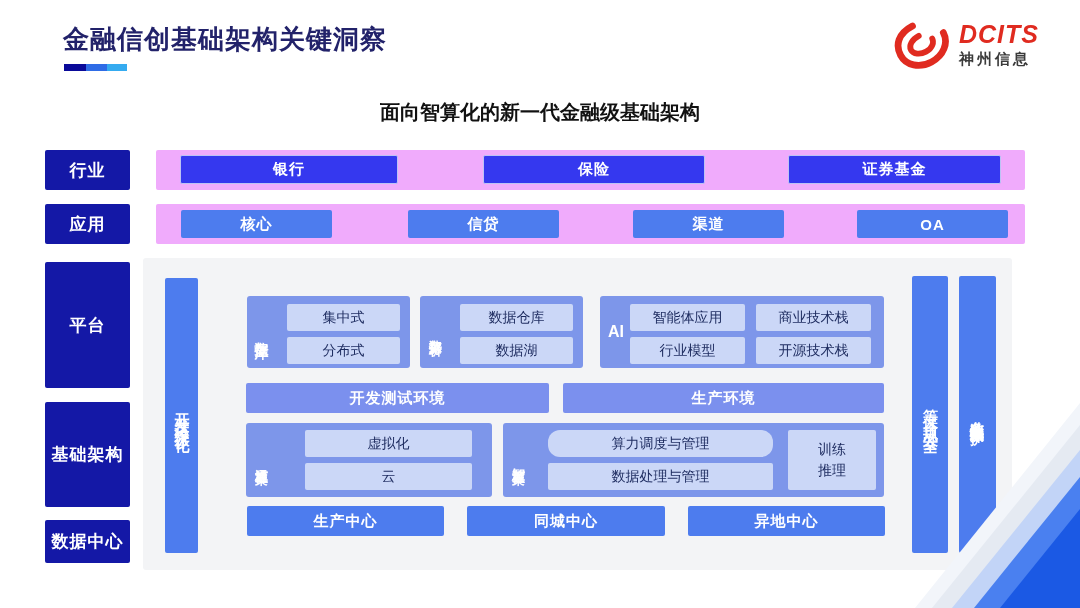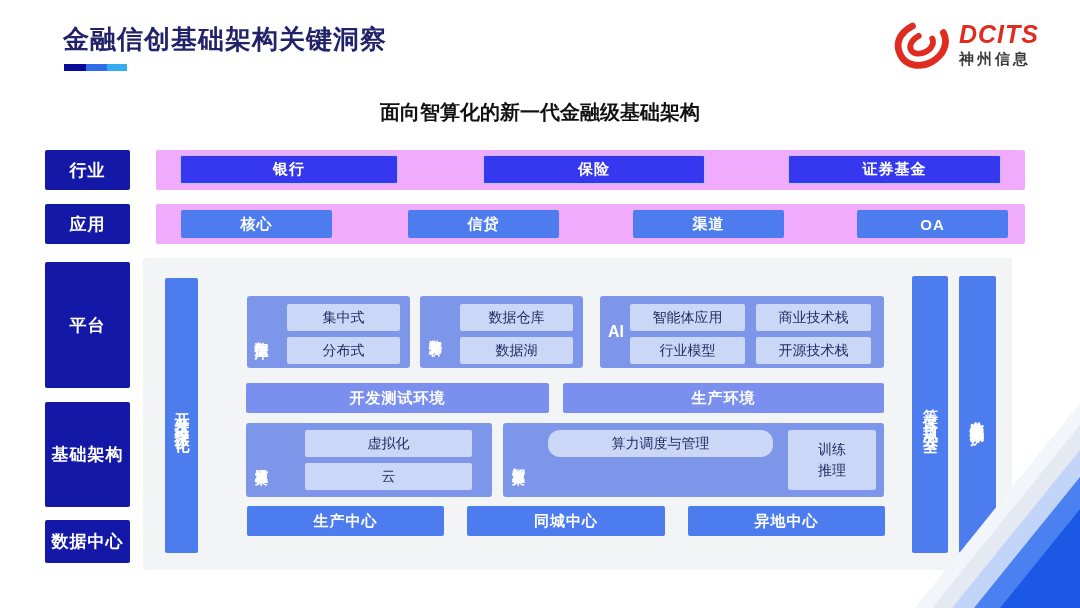--- a/index.html
+++ b/index.html
@@ -136,20 +136,21 @@
 
     <div class="group" style="left:103px;top:165px;width:246px;height:74px;">
       <div class="vlabel" style="font-size:13px;">通算框架</div>
       <div class="inner-box" style="left:59px;top:7px;width:167px;height:27px;">虚拟化</div>
       <div class="inner-box" style="left:59px;top:40px;width:167px;height:27px;">云</div>
     </div>
 
     <div class="group" style="left:360px;top:165px;width:381px;height:74px;">
       <div class="vlabel" style="font-size:13px;">智算框架</div>
       <div class="inner-box" style="left:45px;top:7px;width:225px;height:27px;border-radius:12px;">算力调度与管理</div>
+      <div class="inner-box" style="left:45px;top:40px;width:225px;height:27px;">数据处理与管理</div>
       <div class="inner-box train-box" style="left:285px;top:7px;width:88px;height:60px;">训练
 推理</div>
     </div>
 
     <div class="bar-center" style="left:104px;top:248px;width:197px;">生产中心</div>
     <div class="bar-center" style="left:324px;top:248px;width:198px;">同城中心</div>
     <div class="bar-center" style="left:545px;top:248px;width:197px;">异地中心</div>
 
   </div>
 

